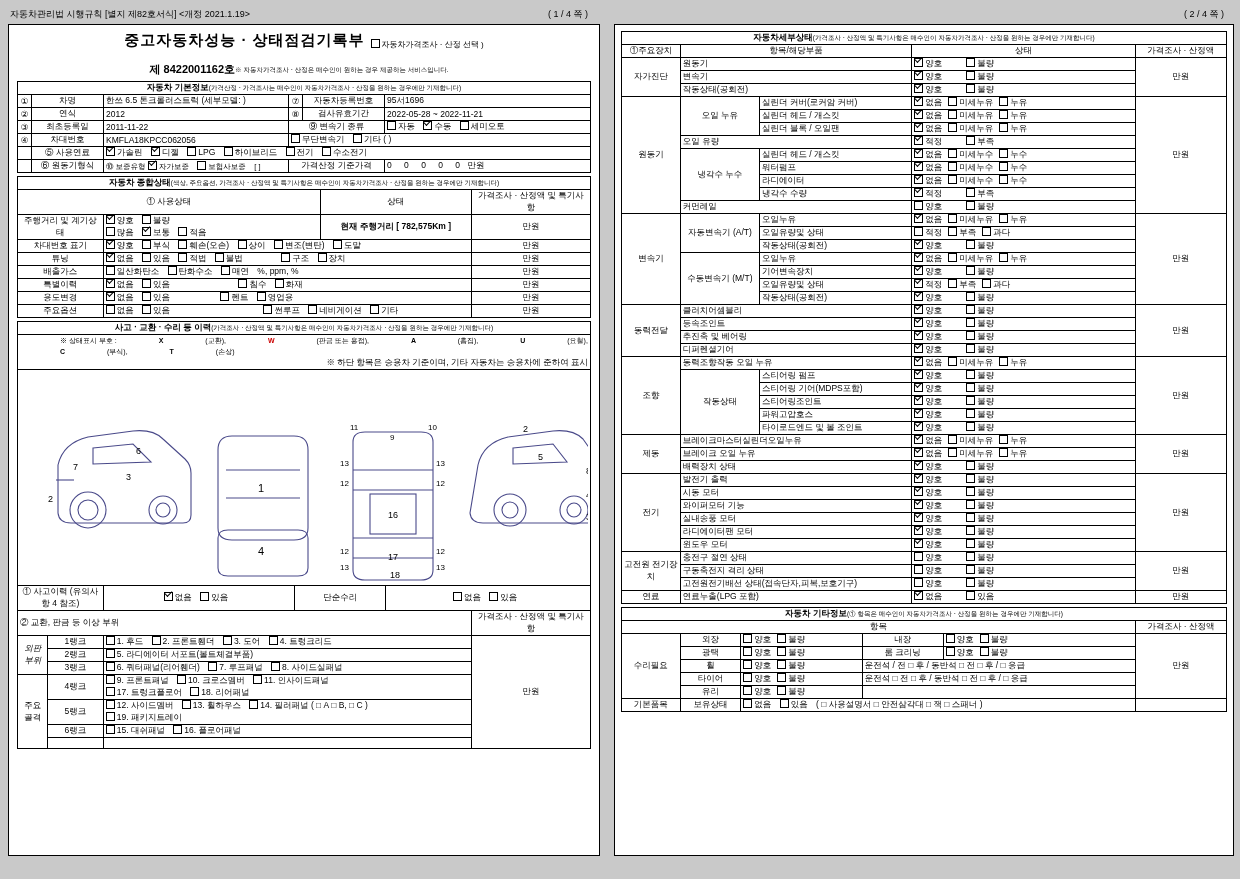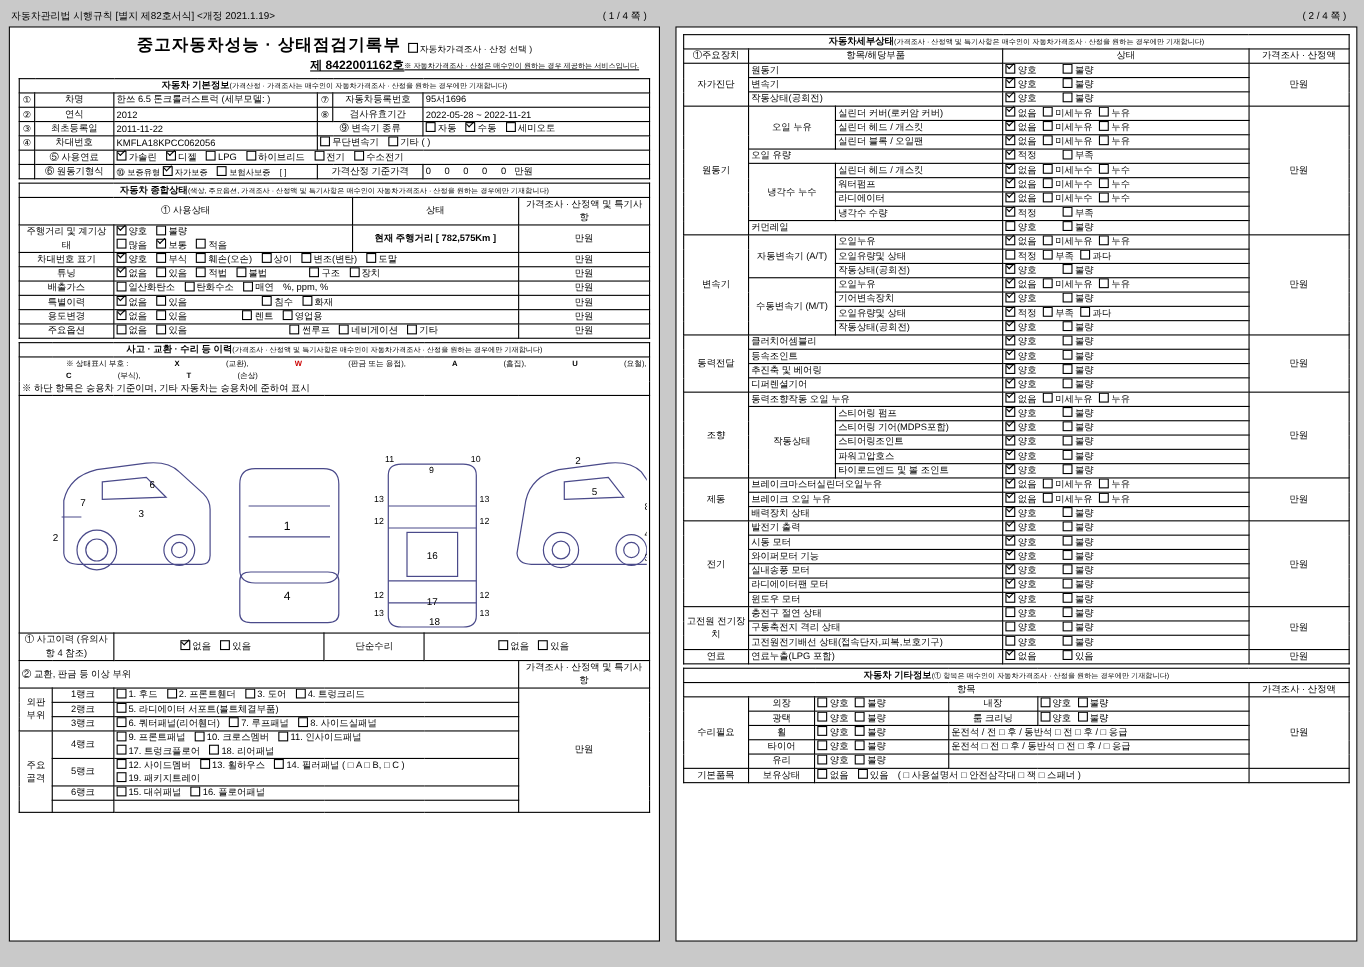--- a/index.html
+++ b/index.html
@@ -39,21 +39,21 @@
   <div class="topline tl-left">자동차관리법 시행규칙 [별지 제82호서식] &lt;개정 2021.1.19&gt;</div>
   <div class="topline tl-pg1">( 1 / 4 쪽 )</div>
   <div class="topline tl-pg2">( 2 / 4 쪽 )</div>
 
   <div class="sheet left">
     <div style="padding:6px 8px 4px 8px;">
       <div style="display:flex;align-items:flex-end;justify-content:center;gap:6px;">
         <div class="ttl">중고자동차성능 · 상태점검기록부</div>
         <div style="font-size:8px;white-space:nowrap;"><span class="cbox"></span><span>자동차가격조사 · 산정 선택 )</span></div>
       </div>
-      <div style="display:flex;align-items:flex-end;justify-content:flex-end;margin-top:2px;text-decoration:underline;">
+      <div style="display:flex;align-items:flex-end;justify-content:center;margin-top:12px;">
         <div class="b" style="font-size:11px;">제 8422001162호</div>
         <div class="tiny" style="margin-bottom:2px;">※ 자동차가격조사 · 산정은 매수인이 원하는 경우 제공하는 서비스입니다.</div>
         <div style="width:10px;"></div>
       </div>
     </div>
 
     <div style="padding:0 8px;">
       <table class="tbl">
         <colgroup>
             <col style="width:14px">
@@ -251,21 +251,21 @@
           <td colspan="6" class="sec">
             <span>사고 · 교환 · 수리 등 이력</span><span class="hdr-note">(가격조사 · 산정액 및 특기사항은 매수인이 자동차가격조사 · 산정을 원하는 경우에만 기재합니다)</span>
           </td>
         </tr>
         <tr>
               <td colspan="6" class="l" style="border-bottom:none;">
           <span class="tiny7">※ 상태표시 부호 : </span><span class="tiny7 b" style="color:#000;">X </span><span class="tiny7">(교환), </span><span class="tiny7 b" style="color:#cc0000;">W </span><span class="tiny7">(판금 또는 용접), </span><span class="tiny7 b">A </span><span class="tiny7">(흠집), </span><span class="tiny7 b">U </span><span class="tiny7">(요철), </span><span class="tiny7 b">C </span><span class="tiny7">(부식), </span><span class="tiny7 b">T </span><span class="tiny7">(손상)</span>
         </td>
             </tr>
         <tr>
-              <td colspan="6" class="l tiny7" style="border-top:none;">※ 하단 항목은 승용차 기준이며, 기타 자동차는 승용차에 준하여 표시</td>
+              <td colspan="6" class="l tiny7" style="border-top:none;text-align:right;">※ 하단 항목은 승용차 기준이며, 기타 자동차는 승용차에 준하여 표시</td>
             </tr>
         <tr>
               <td colspan="6" class="pad0">
           <div class="diagram">
             <svg width="570" height="215" viewBox="0 0 570 215">
               <g fill="none" stroke="#4a4a8a" stroke-width="1.1">
 
                 <path d="M40 95 q5 -22 30 -28 l45 -6 q20 -2 30 8 l22 20 q6 6 6 14 l0 42 q0 8 -8 8 l-112 0 q-12 0 -13 -10 z"></path>
                 <circle cx="70" cy="140" r="18"></circle>
                       <circle cx="70" cy="140" r="10"></circle>
@@ -329,21 +329,21 @@
           <td class="c" colspan="2">
             <span class="row-lbl"><span class="cbox"></span><span>없음</span></span>
             <span class="row-lbl"><span class="cbox"></span><span>있음</span></span>
           </td>
         </tr>
         <tr>
           <td colspan="5" class="l">② 교환, 판금 등 이상 부위</td>
           <td class="c tiny7">가격조사 · 산정액 및 특기사항</td>
         </tr>
         <tr>
-          <td class="c" rowspan="3" style="width:30px;"><span>외판부위</span></td>
+          <td class="c" rowspan="3" style="width:30px;font-style:italic;"><span>외판부위</span></td>
           <td class="c">1랭크</td>
           <td class="l" colspan="3">
             <span class="row-lbl"><span class="cbox"></span><span>1. 후드</span></span>
             <span class="row-lbl"><span class="cbox"></span><span>2. 프론트휀더</span></span>
             <span class="row-lbl"><span class="cbox"></span><span>3. 도어</span></span>
             <span class="row-lbl"><span class="cbox"></span><span>4. 트렁크리드</span></span>
           </td>
           <td class="manwon" rowspan="7">만원</td>
         </tr>
         <tr>

